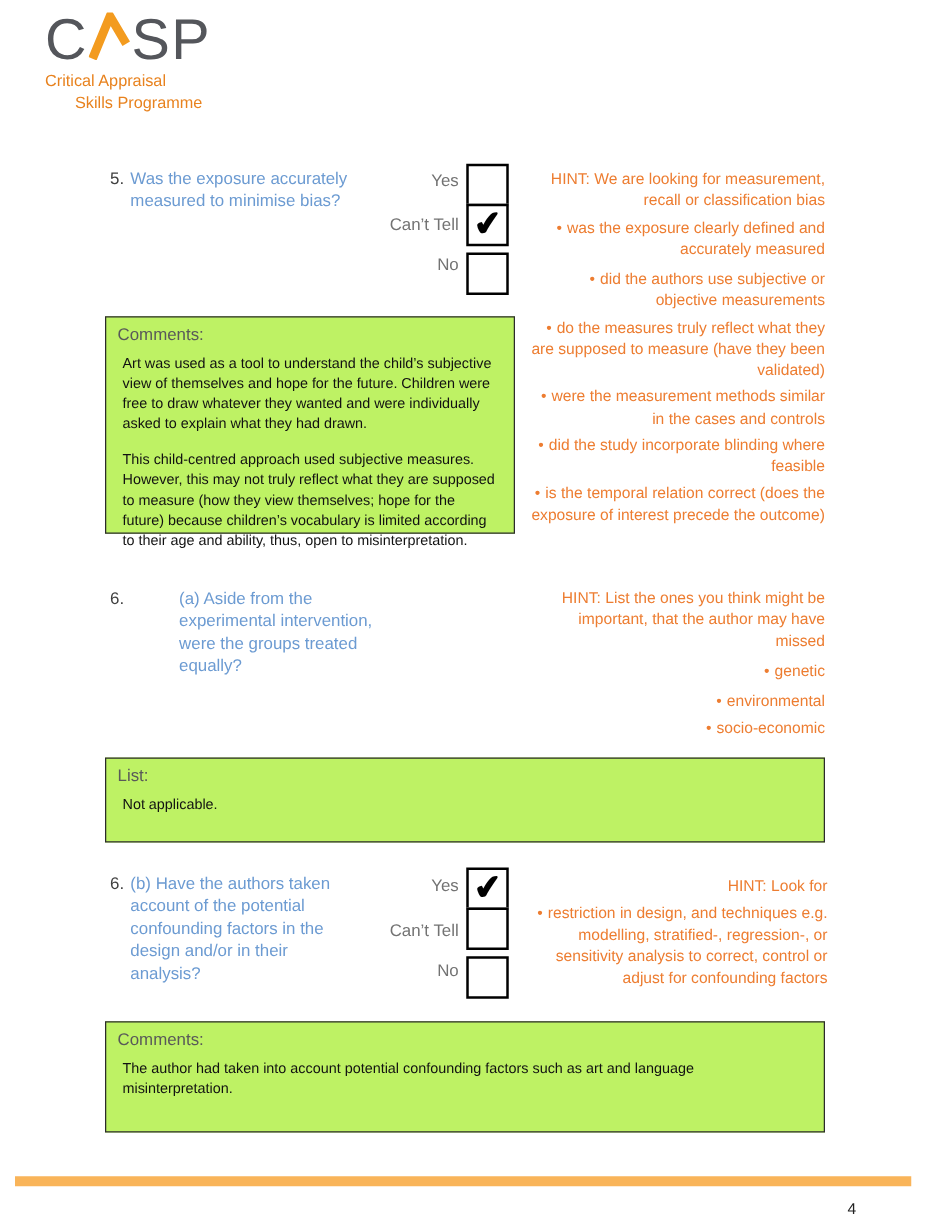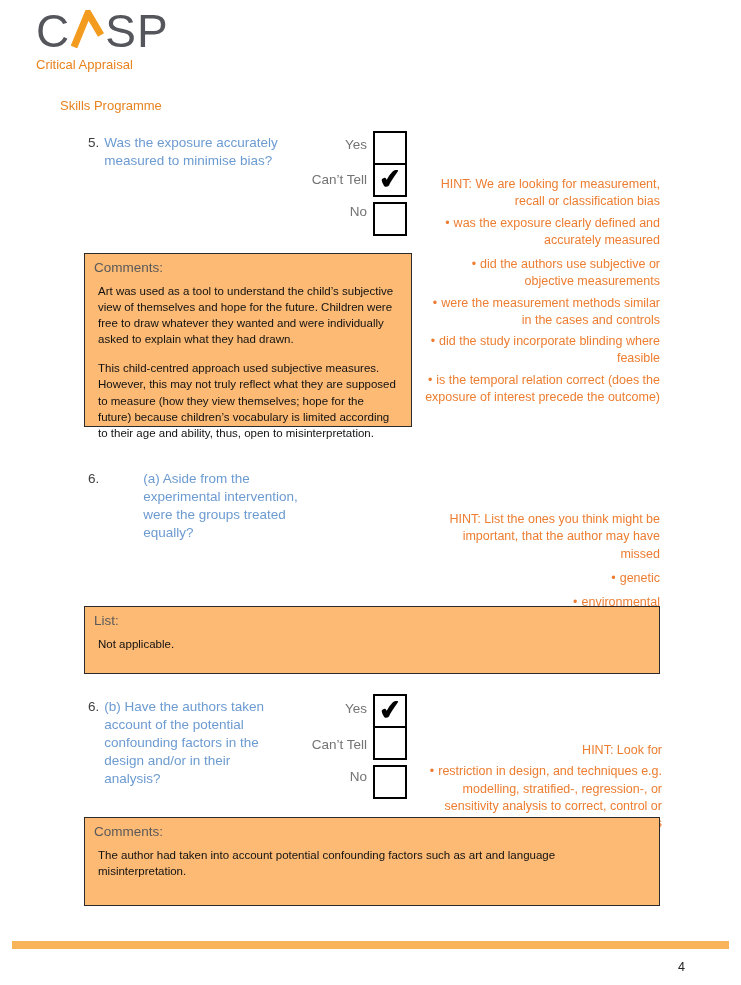--- a/index.html
+++ b/index.html
@@ -6,45 +6,45 @@
   .page {
     position:relative; width:741px; height:985px; background:#ffffff;
     font-family:"Liberation Sans", sans-serif; overflow:hidden;
   }
 
   
   .logo { position:absolute; left:36px; top:8px; }
   .logo-word { display:flex; align-items:flex-end; color:#54565B; font-size:46px; font-weight:500; line-height:1; letter-spacing:1px; }
   .logo-caret { display:inline-block; margin:0 1px -1px 1px; }
   .tagline { color:#E8821E; font-size:13px; font-weight:500; line-height:1.3; margin-top:3px; }
-  .tagline .t2 { margin-left:24px;margin-top:24px; }
+  .tagline .t2 { margin-left:24px; }
 
   
   .question { position:absolute; color:#6C9BD2; font-size:13.5px; line-height:1.34; display:flex; }
   .qnum { color:#404040; margin-right:5px; flex:none; }
   .qtext { display:inline-block; }
 
   
   .optlabel { position:absolute; width:80px; text-align:right; color:#737373; font-size:13.5px; }
   .cbcol { position:absolute; width:36px; }
   .cb { width:30px; height:30px; border:2px solid #000; background:#fff;
         display:flex; align-items:center; justify-content:center; box-sizing:content-box; }
   .cb.adjoin { margin-top:-2px; }
   .cb.gap { margin-top:5px; }
   .check { font-size:27px; font-weight:bold; color:#000; transform:rotate(-6deg); margin-top:-3px; }
 
   
-  .hint { position:absolute; color:#ED7D31; font-size:12.5px; line-height:1.38; text-align:right;margin-top:41px; }
+  .hint { position:absolute; color:#ED7D31; font-size:12.5px; line-height:1.38; text-align:right; }
   .hint-title { margin:0; }
   .hint-item { margin-top:4px; }
   .hint-item.spaced { margin-top:7px; }
   .bullet { margin-right:4px; }
 
   
-  .abox { position:absolute; border:1px solid #2b2b2b; background:#fdba74; box-sizing:border-box; }
+  .abox { position:absolute; border:1px solid #2b2b2b; background:#bef264; box-sizing:border-box; }
   .abox-label { color:#595959; font-size:13.5px; padding:6px 0 0 9px; }
   .abox-body { font-size:11.5px; color:#111111; line-height:1.4; padding:8px 14px 0 13px; }
   .abox-body p { margin:0 0 13px 0; }
 
   
   .footer-bar { position:absolute; left:12px; top:941px; width:717px; height:8px; background:#F9B459; }
   .page-number { position:absolute; left:678px; top:960px; font-size:12.5px; color:#222222; }
 </style>
 </head>
 <body>
@@ -81,20 +81,21 @@
     <div class="cb adjoin">
       <span class="check">✔</span>
     </div>
     <div class="cb gap"></div>
   </div>
 
   <div class="hint" style="left:423px; top:135px; width:237px;">
     <div class="hint-title">HINT: We are looking for measurement, recall or classification bias</div>
     <div class="hint-item"><span class="bullet">•</span><span>was the exposure clearly defined and accurately measured</span></div>
     <div class="hint-item spaced"><span class="bullet">•</span><span>did the authors use subjective or objective measurements</span></div>
+    <div class="hint-item"><span class="bullet">•</span><span>do the measures truly reflect what they are supposed to measure (have they been validated)</span></div>
     <div class="hint-item"><span class="bullet">•</span><span>were the measurement methods similar in the cases and controls</span></div>
     <div class="hint-item"><span class="bullet">•</span><span>did the study incorporate blinding where feasible</span></div>
     <div class="hint-item"><span class="bullet">•</span><span>is the temporal relation correct (does the exposure of interest precede the outcome)</span></div>
   </div>
 
   <div class="abox" style="left:84px; top:253px; width:328px; height:174px;">
     <div class="abox-label">Comments:</div>
     <div class="abox-body">
       <p>Art was used as a tool to understand the child’s subjective view of themselves and hope for the future. Children were free to draw whatever they wanted and were individually asked to explain what they had drawn.</p>
       <p>This child-centred approach used subjective measures. However, this may not truly reflect what they are supposed to measure (how they view themselves; hope for the future) because children’s vocabulary is limited according to their age and ability, thus, open to misinterpretation.</p>

